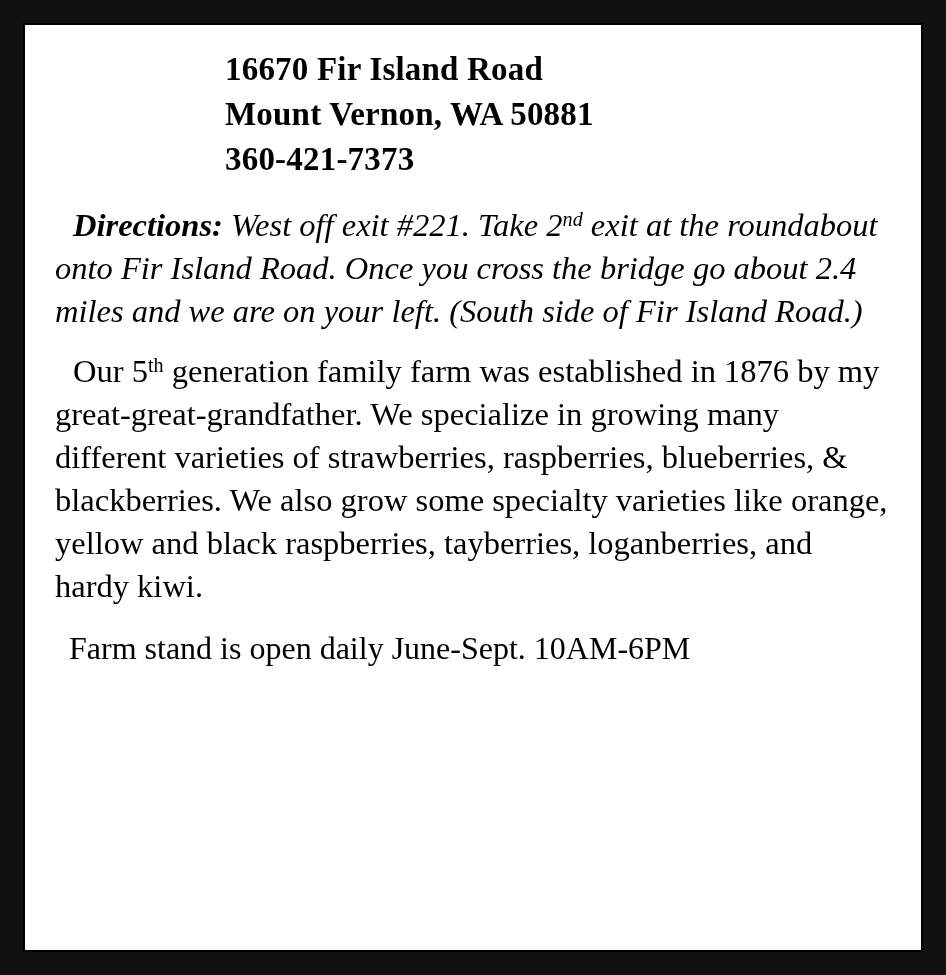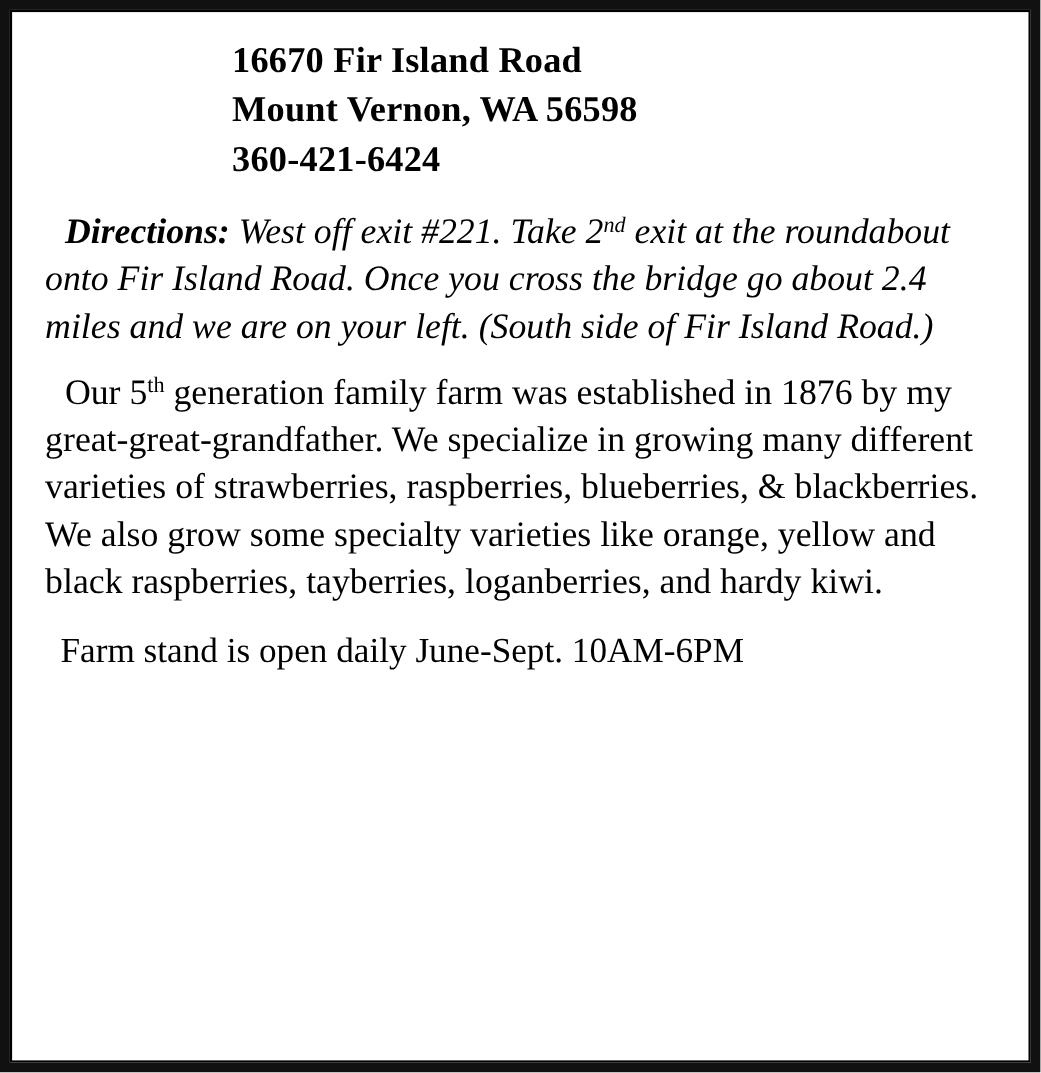--- a/index.html
+++ b/index.html
@@ -10,21 +10,21 @@
   body {
     width: 946px;
     height: 975px;
     font-family: "Liberation Serif", serif;
     color: #000000;
   }
   .page {
     box-sizing: border-box;
     width: 946px;
     height: 975px;
-    padding: 9px;
+    padding: 23px;
     background: #111111;
   }
   .inner {
     box-sizing: border-box;
     width: 100%;
     height: 100%;
     background: #ffffff;
     border: 2px solid #000000;
     padding: 22px 30px 10px 30px;
     overflow: hidden;
@@ -69,22 +69,22 @@
   }
 </style>
 </head>
 <body>
 
 <div class="page">
   <div class="inner">
 
     <div class="address-block">
       <div class="address-line">16670 Fir Island Road</div>
-      <div class="address-line">Mount Vernon, WA 56598</div>
-      <div class="address-line">360-421-6424</div>
+      <div class="address-line">Mount Vernon, WA 50881</div>
+      <div class="address-line">360-421-7373</div>
     </div>
 
     <p class="para directions first-indent"><span class="lead">Directions:</span><span> West off exit #221. Take 2</span><sup>nd</sup><span> exit at the roundabout onto Fir Island Road. Once you cross the bridge go about 2.4 miles and we are on your left. (South side of Fir Island Road.)</span></p>
 
     <p class="para first-indent"><span>Our 5</span><sup>th</sup><span> generation family farm was established in 1876 by my great-great-grandfather. We specialize in growing many different varieties of strawberries, raspberries, blueberries, &amp; blackberries. We also grow some specialty varieties like orange, yellow and black raspberries, tayberries, loganberries, and hardy kiwi.</span></p>
 
 
     <p class="closing">Farm stand is open daily June-Sept. 10AM-6PM</p>
 
   </div>

